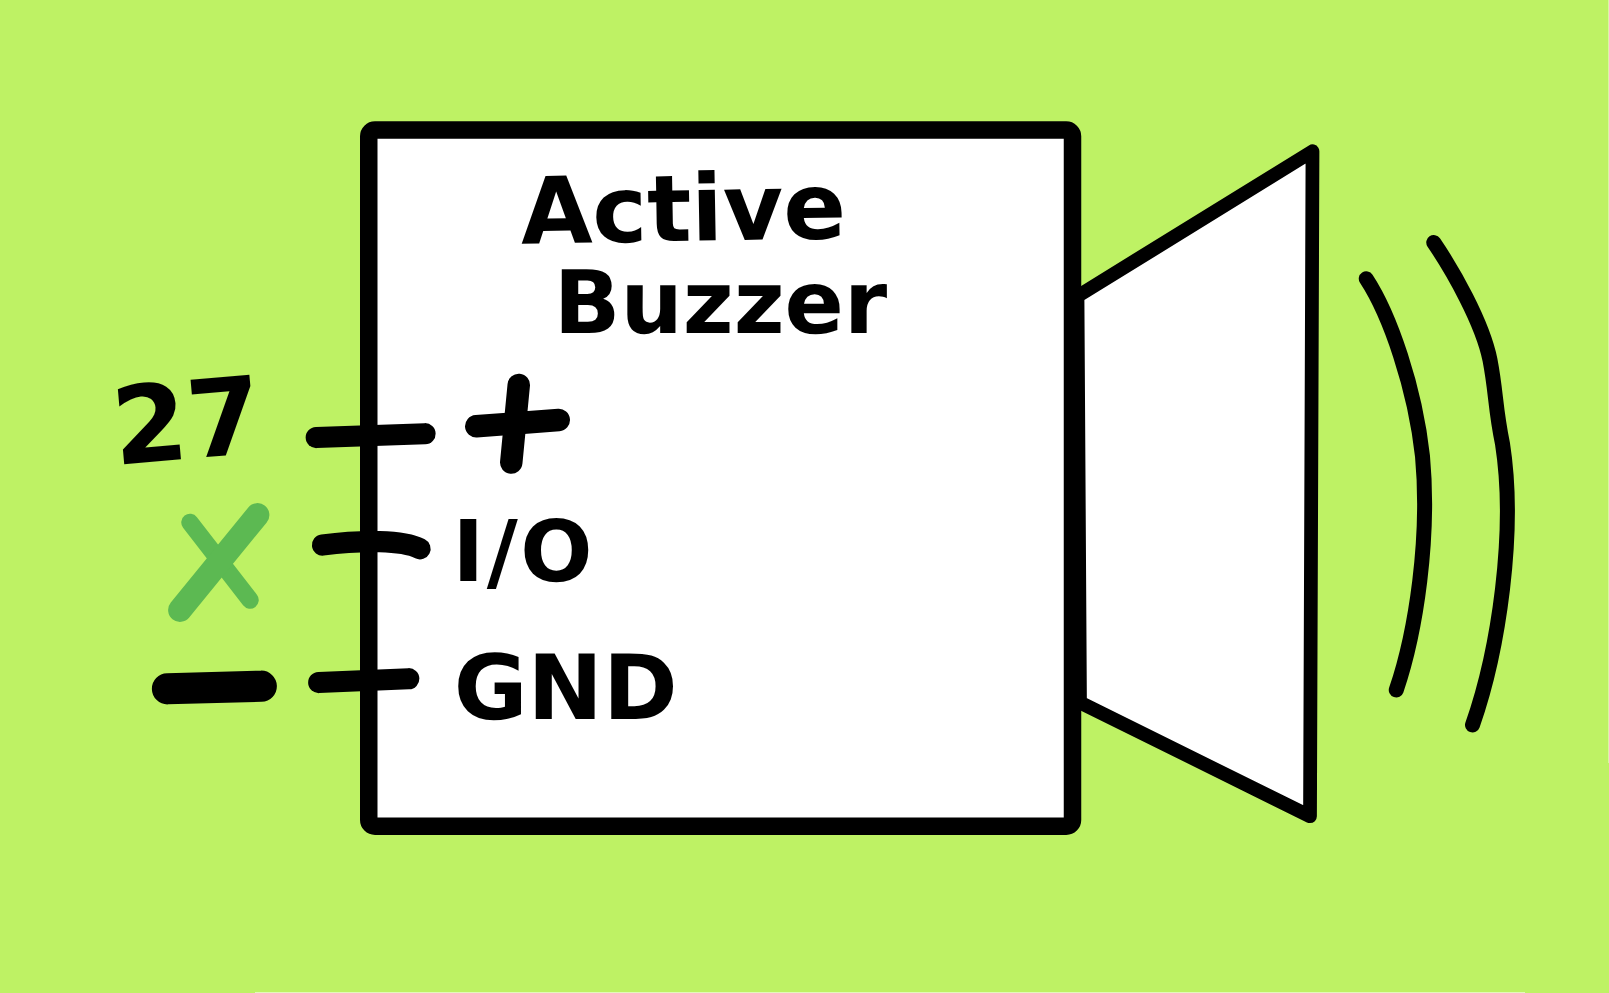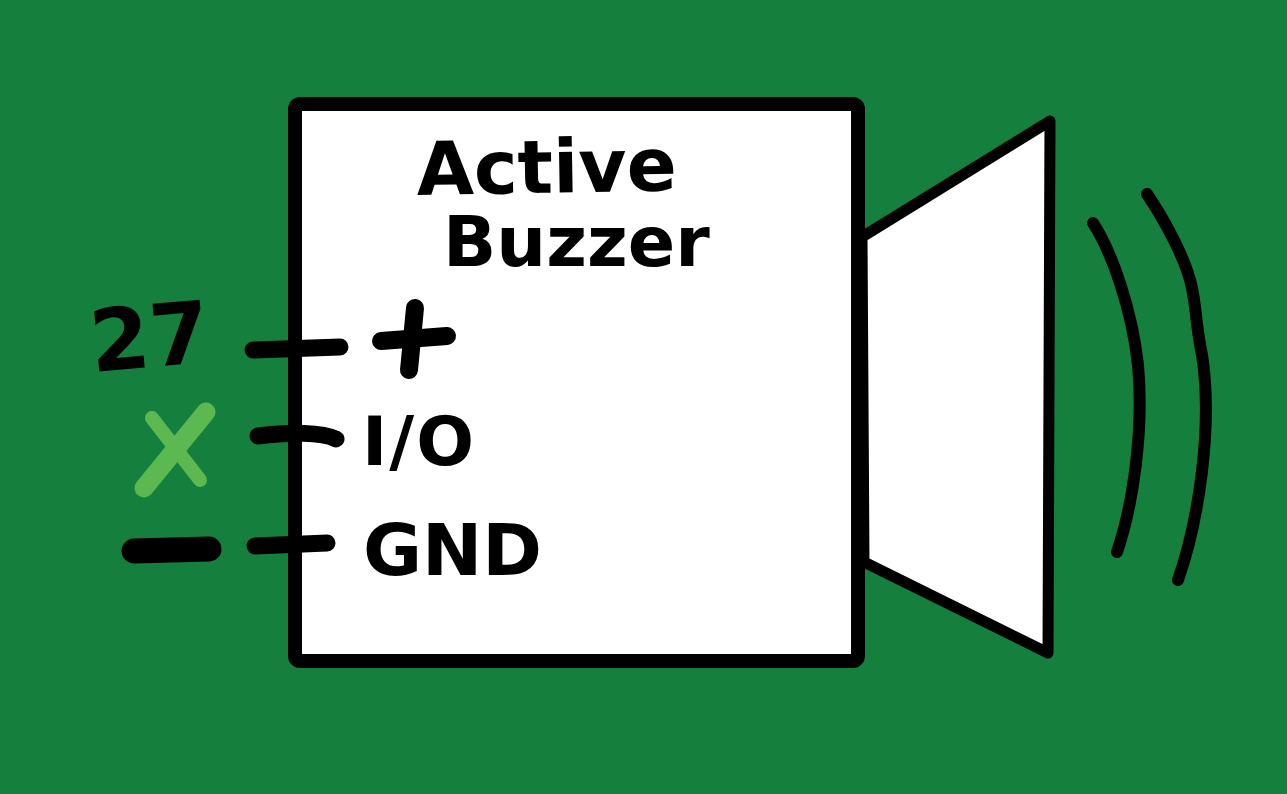--- a/index.html
+++ b/index.html
@@ -4,21 +4,21 @@
 <style>
   html, body {
     margin: 0;
     padding: 0;
     background: #ffffff;
   }
   .canvas {
     position: relative;
     width: 1287px;
     height: 794px;
-    background: #15803d;
+    background: #bef264;
     overflow: hidden;
   }
   svg {
     position: absolute;
     inset: 0;
     display: block;
   }
   .hand {
     font-family: "DejaVu Sans", sans-serif;
     font-weight: 700;

